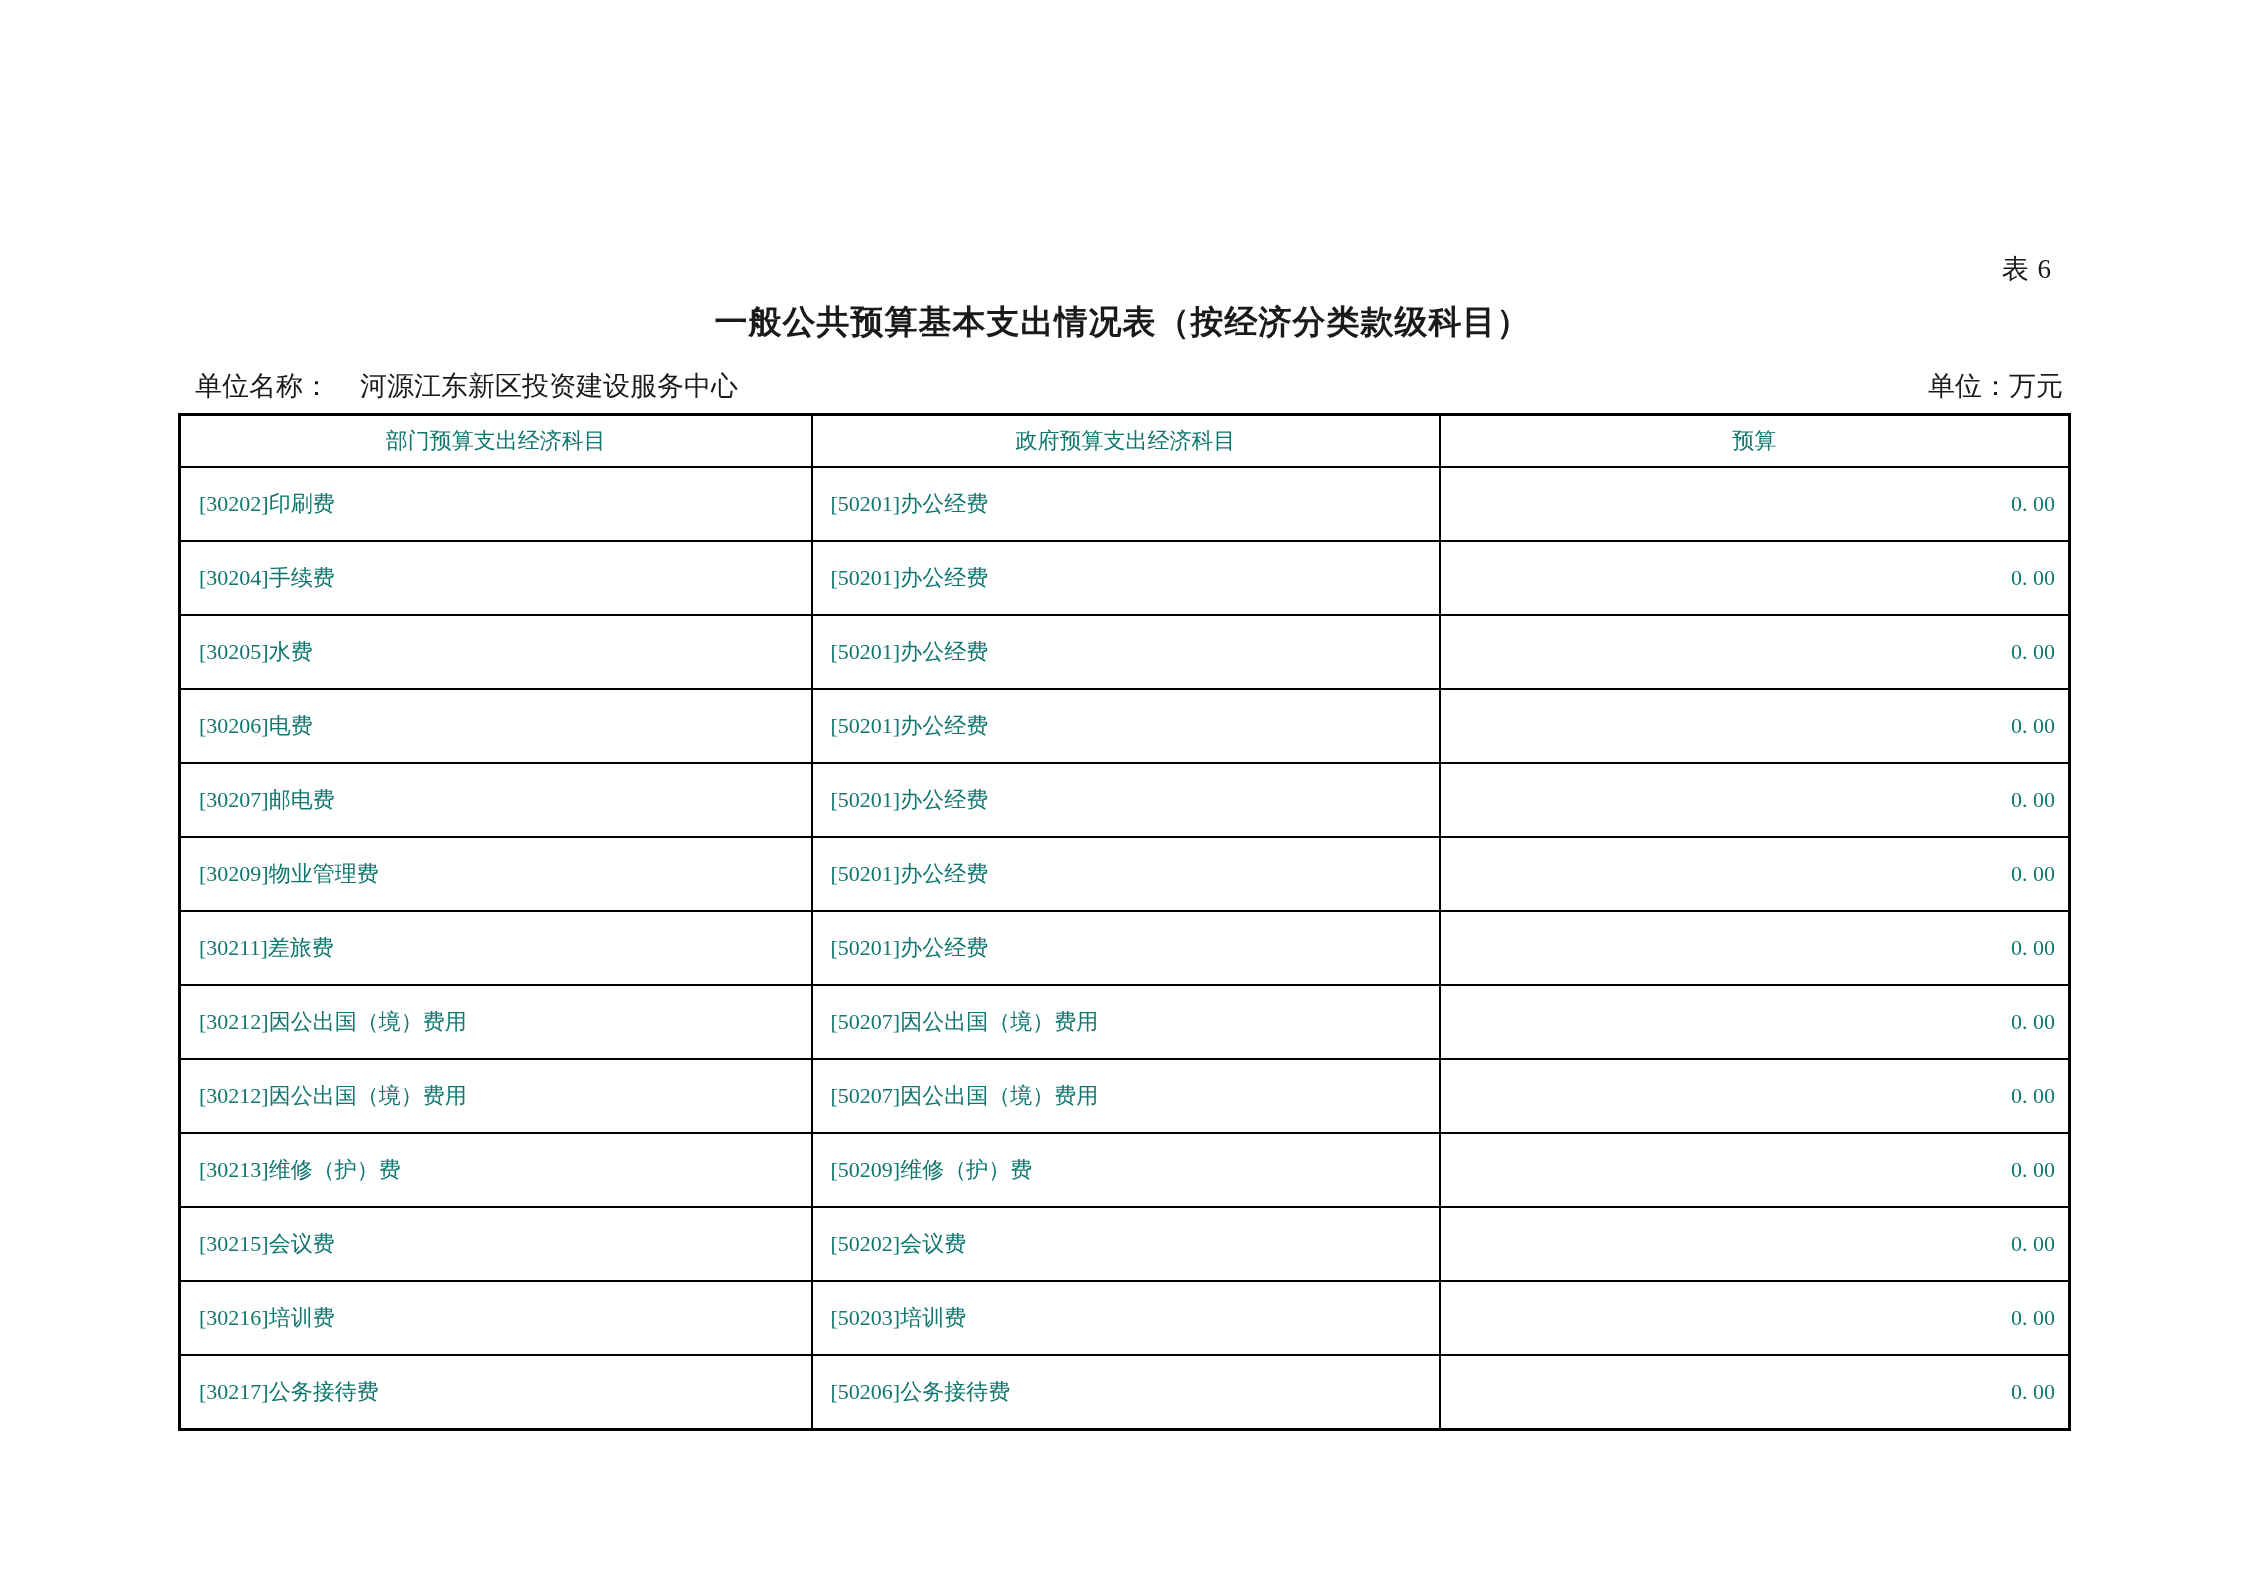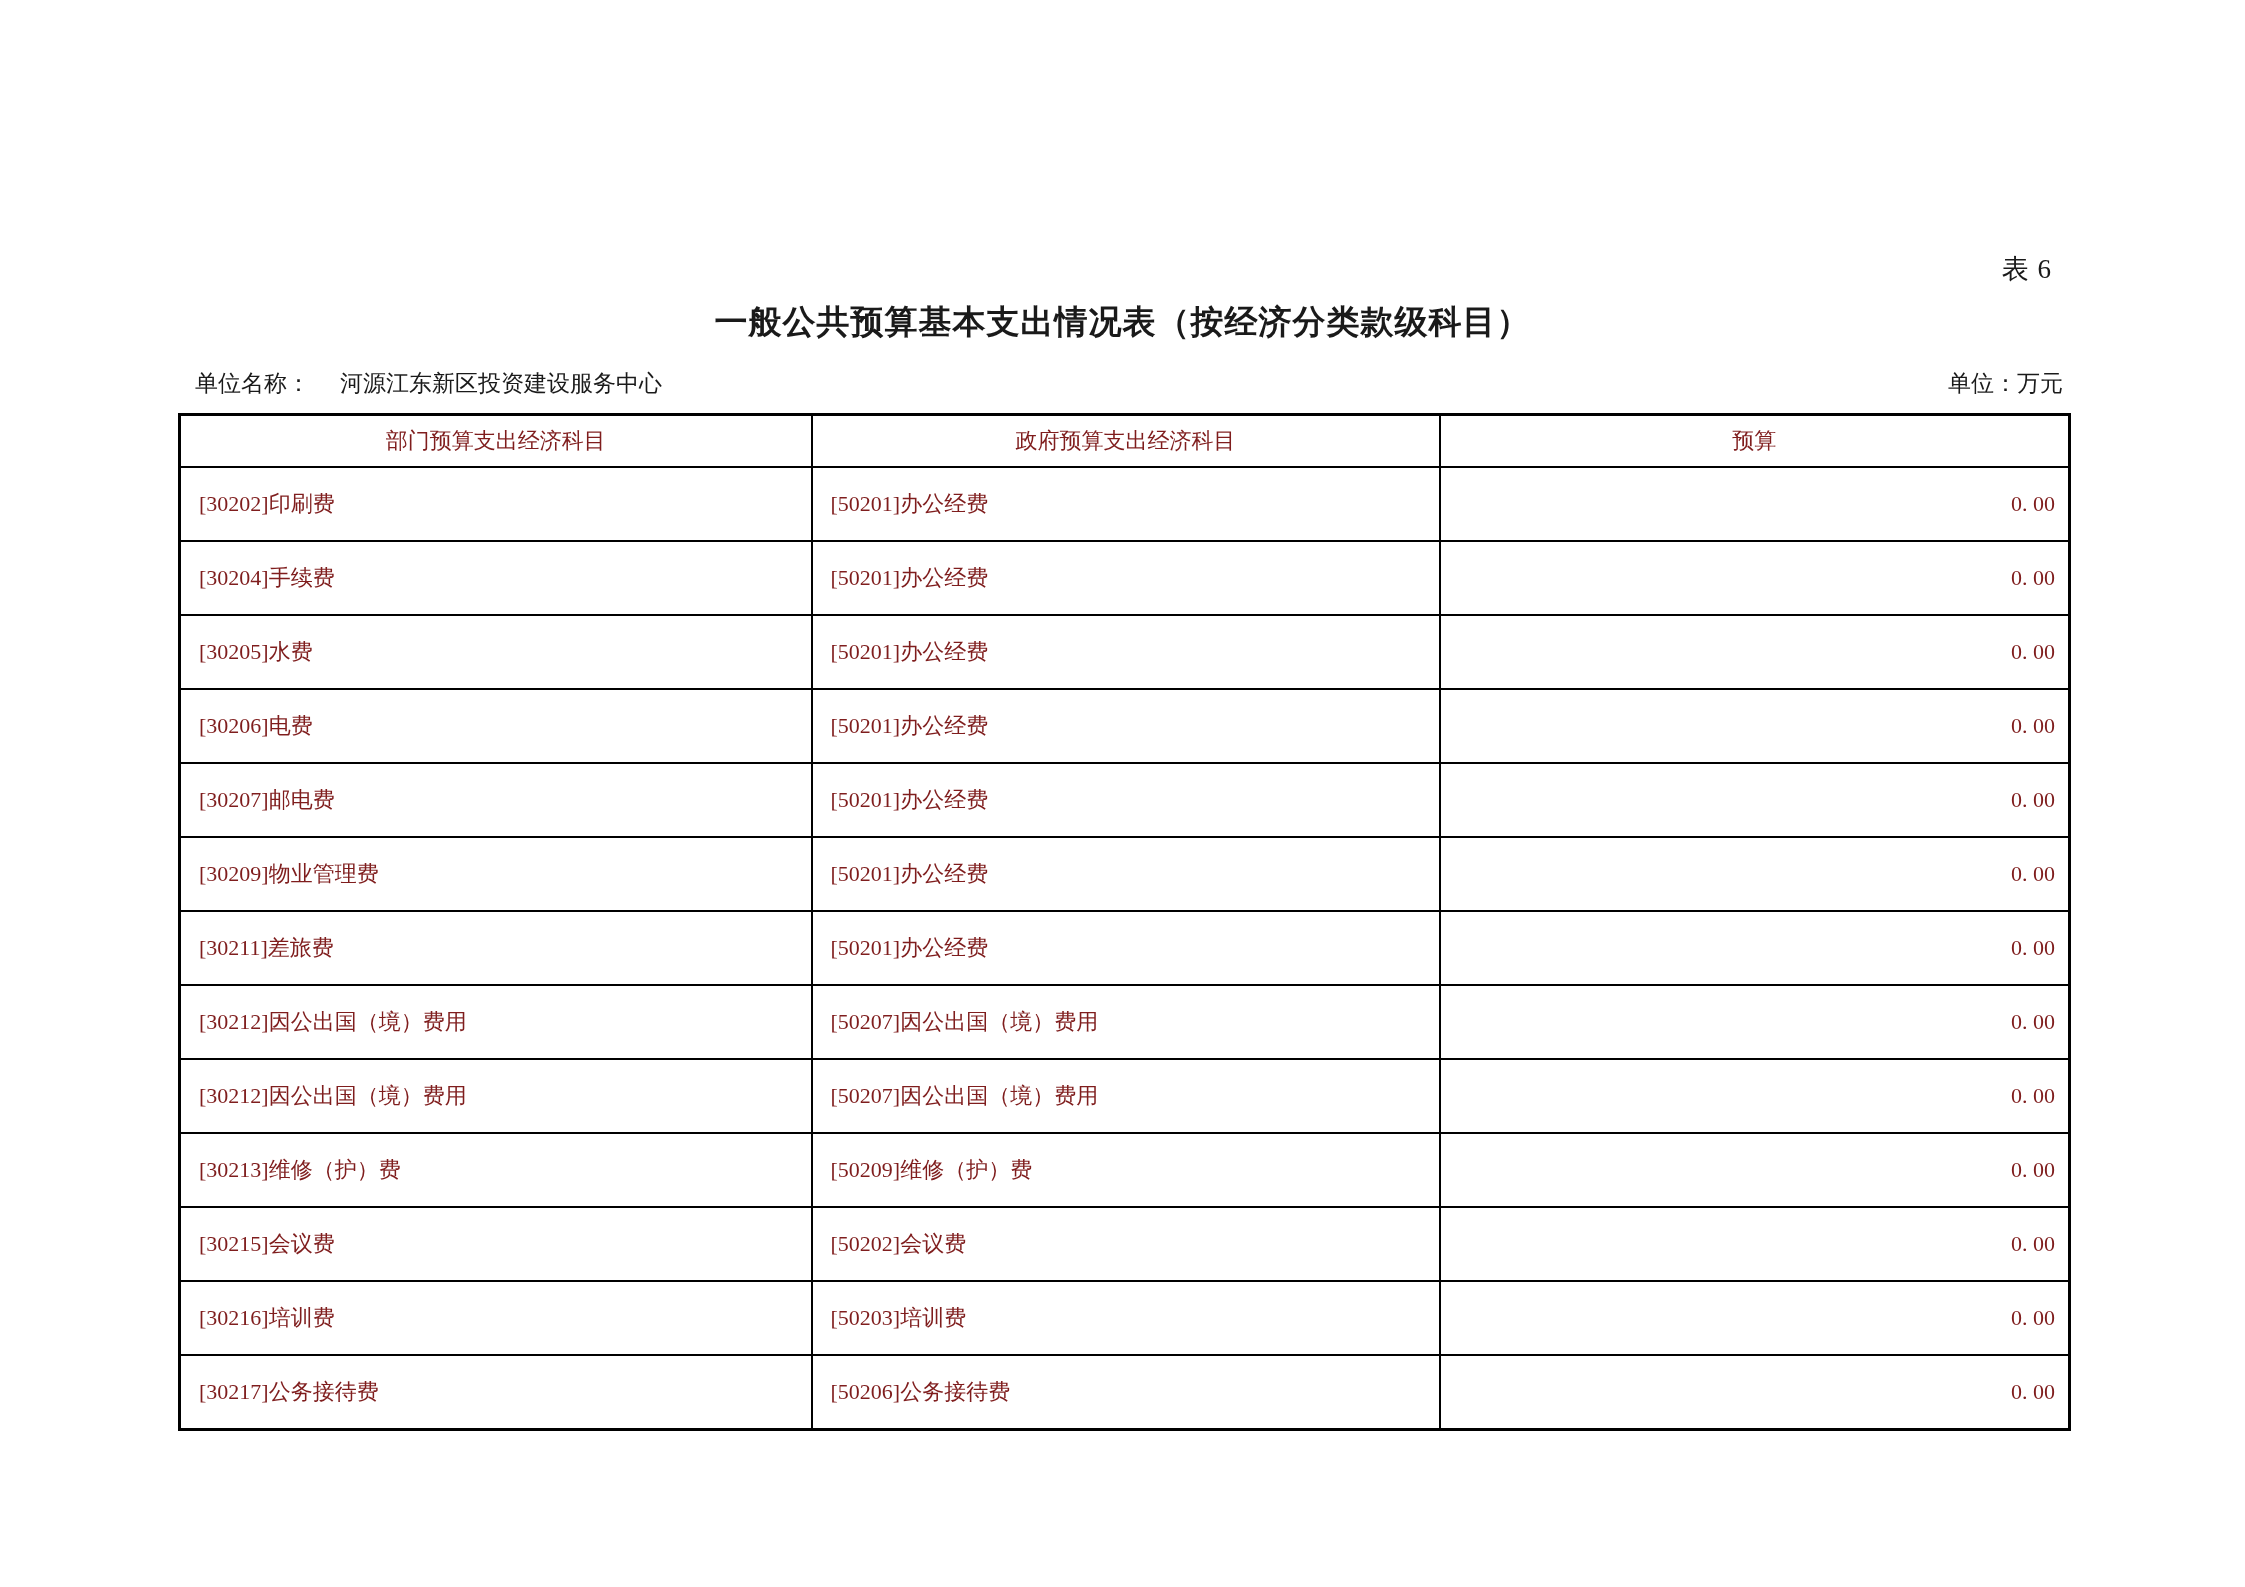--- a/index.html
+++ b/index.html
@@ -36,35 +36,35 @@
     white-space: nowrap;
   }
   .meta-row {
     position: absolute;
     top: 368px;
     left: 195px;
     width: 1868px;
     display: flex;
     justify-content: space-between;
     align-items: baseline;
-    font-size: 23px;
+    font-size: 27px;
     white-space: nowrap;
   }
   .unit-name-value {
     margin-left: 30px;
   }
   table.budget {
     position: absolute;
     left: 178px;
     top: 413px;
     width: 1890px;
     border-collapse: collapse;
     table-layout: fixed;
     font-size: 22px;
-    color: #7f1d1d;
+    color: #0f766e;
   }
   table.budget {
     border: 3px solid #000;
   }
   table.budget th,
   table.budget td {
     border: 2px solid #000;
     overflow: hidden;
     white-space: nowrap;
   }

